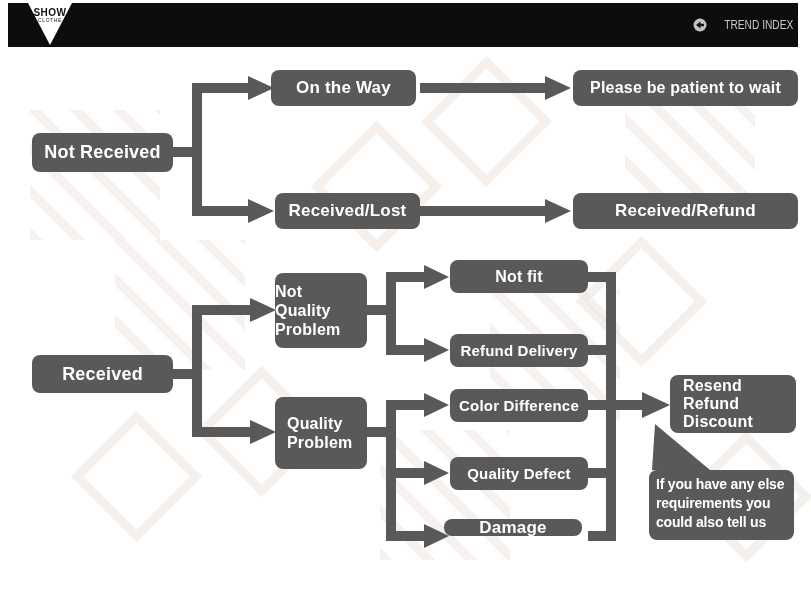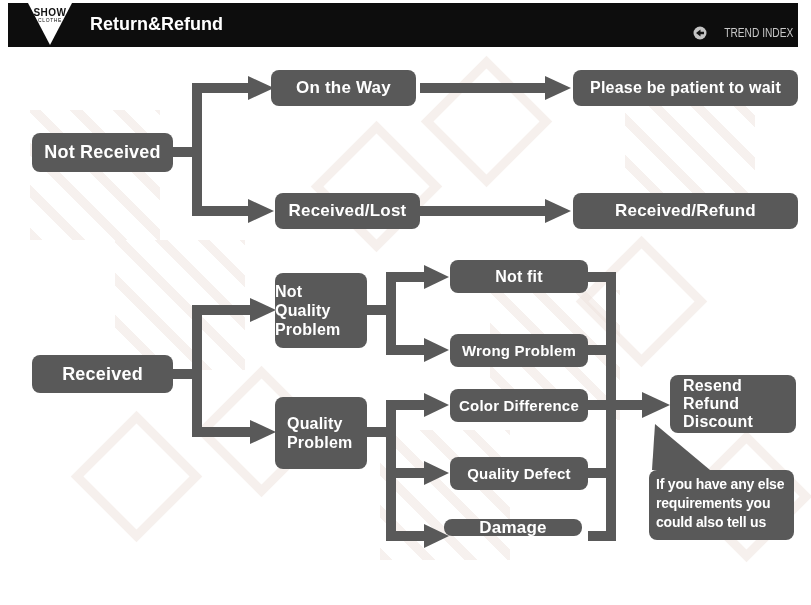--- a/index.html
+++ b/index.html
@@ -19,21 +19,21 @@
   .logo { position:absolute; left:20px; top:0; width:44px; height:43px; }
   .logo svg { position:absolute; left:0; top:0; }
   .logo-top { position:absolute; top:4px; left:0; width:100%; text-align:center;
               font-size:10px; font-weight:bold; color:#111; letter-spacing:.5px; }
   .logo-bottom { position:absolute; top:15px; left:0; width:100%; text-align:center;
                  font-size:8px; color:#111; letter-spacing:1px;
                  transform:scale(.62); transform-origin:center top; }
   .header-title { position:absolute; left:82px; top:11px; font-size:18px;
                   font-weight:bold; color:#ffffff; }
   .trend { position:absolute; right:5px; top:14px; height:16px; display:flex;
-           align-items:center; gap:5px;margin-top:8px; }
+           align-items:center; gap:5px; }
   .trend-label { color:#c9c9c9; font-size:12px; transform:scaleX(.85);
                  transform-origin:right center; white-space:nowrap; }
 
   
   .connectors { position:absolute; inset:0; z-index:2; pointer-events:none; }
   .connectors line { stroke:#595959; stroke-width:10; }
   .connectors .bar { stroke-linecap:square; }
   .connectors polygon { fill:#595959; }
 
   
@@ -88,21 +88,20 @@
   </div>
 
   <div class="header">
     <div class="logo">
       <svg width="44" height="43" viewBox="0 0 44 43">
         <polygon points="0,0 44,0 22,42" fill="#ffffff"></polygon>
       </svg>
       <span class="logo-top">SHOW</span>
       <span class="logo-bottom">CLOTHE</span>
     </div>
-    <div class="header-title">Return&amp;Refund</div>
     <div class="trend">
       <svg width="14" height="14" viewBox="0 0 14 14">
         <circle cx="7" cy="7" r="6.5" fill="#c4c4c4"></circle>
         <polygon points="3,7 7.5,3.6 7.5,5.7 11,5.7 11,8.3 7.5,8.3 7.5,10.4" fill="#141414"></polygon>
       </svg>
       <span class="trend-label">TREND INDEX</span>
     </div>
   </div>
 
   <svg class="connectors" width="811" height="605" viewBox="0 0 811 605">
@@ -171,21 +170,21 @@
     <span class="ln">Quality</span>
     <span class="ln">Problem</span>
   </div>
 
   <div class="node ml n-quality">
     <span class="ln">Quality</span>
     <span class="ln">Problem</span>
   </div>
 
   <div class="node n-not-fit">Not fit</div>
-  <div class="node n-wrong-delivery">Wrong Problem</div>
+  <div class="node n-wrong-delivery">Refund Delivery</div>
   <div class="node n-color-diff">Color Difference</div>
   <div class="node n-quality-defect">Quality Defect</div>
   <div class="node n-damage">Damage</div>
 
   <div class="node ml n-resend">
     <span class="ln">Resend</span>
     <span class="ln">Refund</span>
     <span class="ln">Discount</span>
   </div>
 

